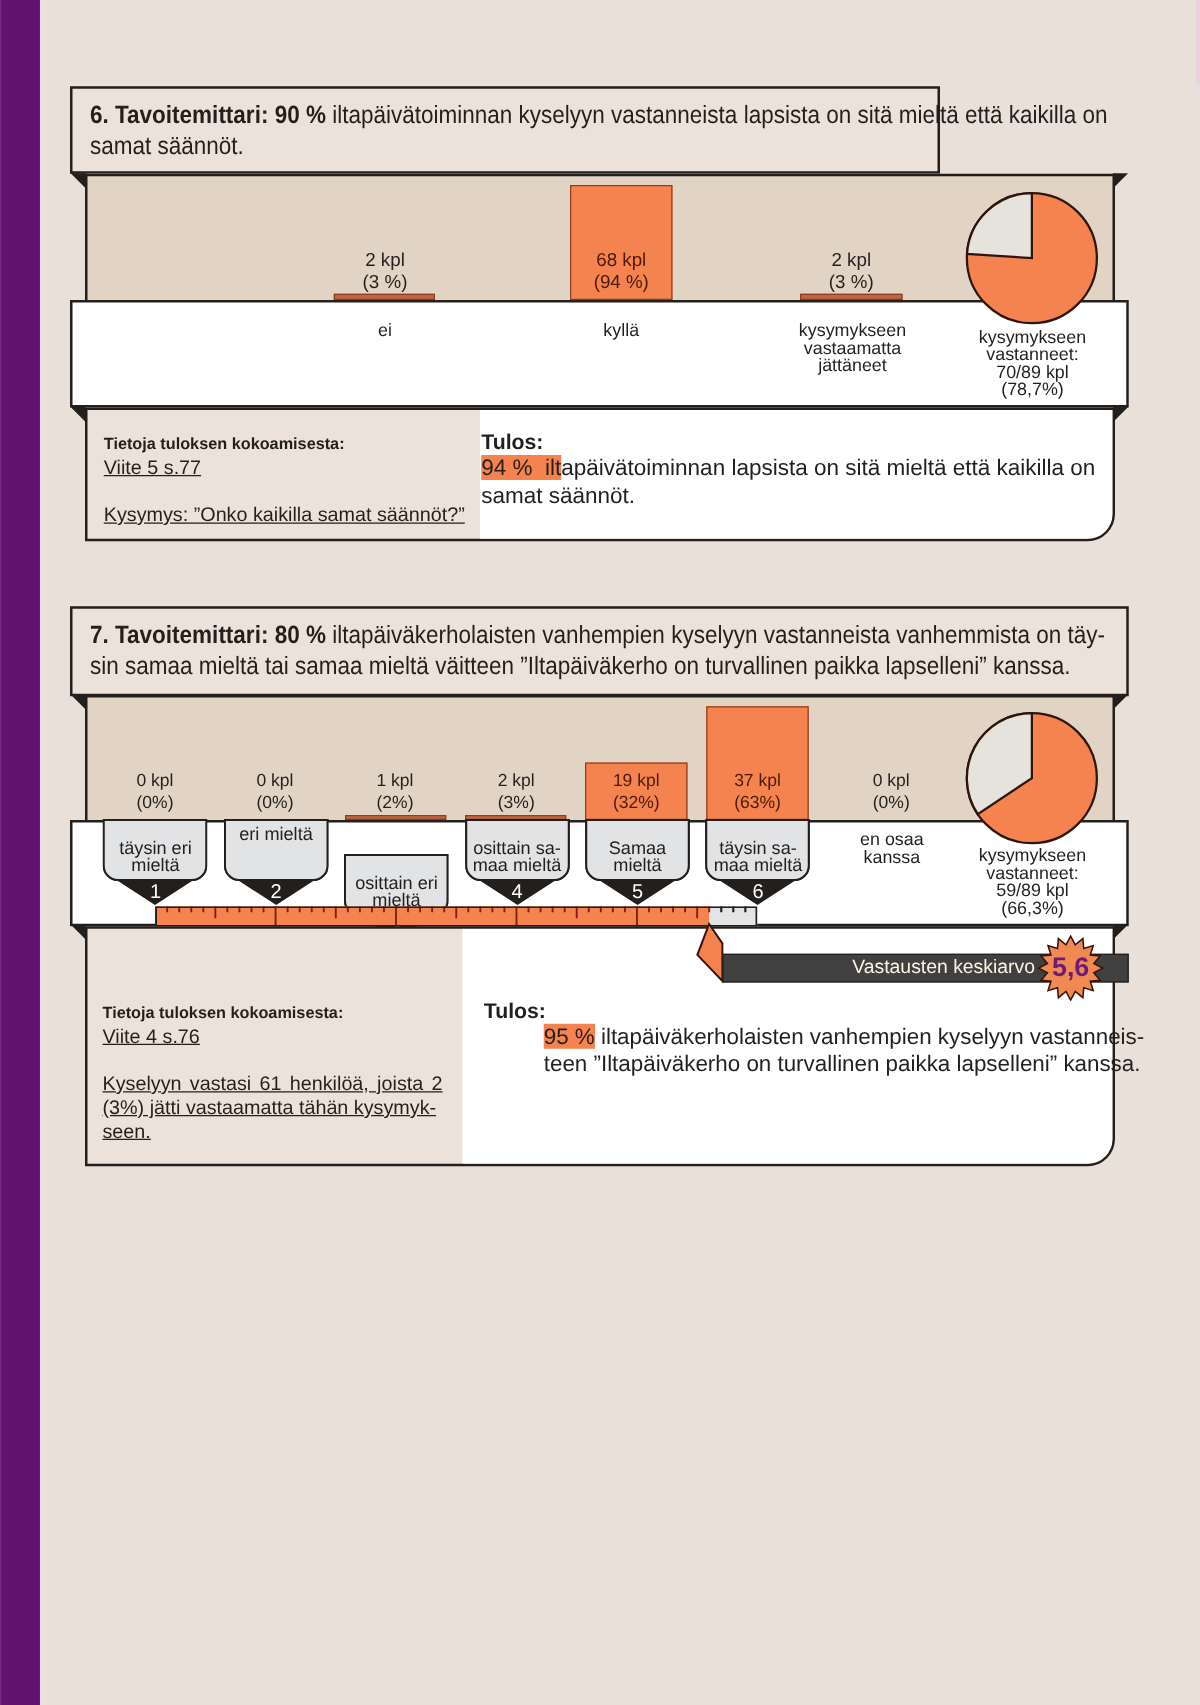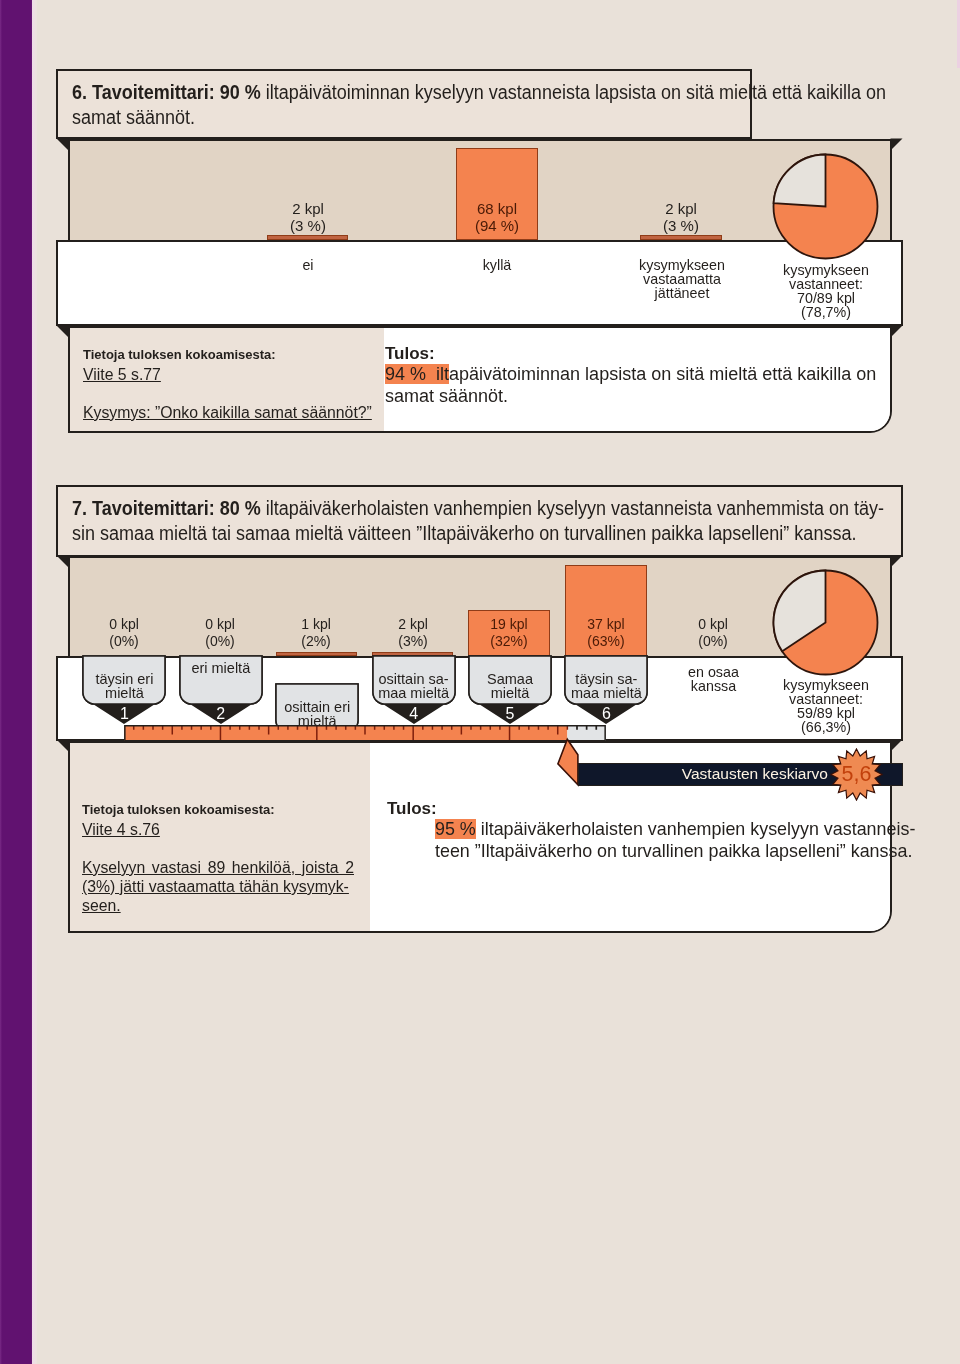--- a/index.html
+++ b/index.html
@@ -32,21 +32,21 @@
   .barval.on{color:#4a1a06;}
 
   .collabel{position:absolute;text-align:center;font-size:14.3px;line-height:14.1px;}
 
   
   .shield{position:absolute;}
   .shield .txt{position:absolute;left:0;width:100%;text-align:center;font-size:14.5px;line-height:14.2px;}
   .shield .num{position:absolute;left:0;width:100%;text-align:center;color:#fff;font-size:16px;line-height:16px;}
 
   
-  .banner{position:absolute;box-sizing:border-box;background:#0f172a;
+  .banner{position:absolute;box-sizing:border-box;background:#404040;
      border:1.6px solid #231f1c;}
   .banner .btxt{position:absolute;left:0;top:0;width:249px;height:100%;display:flex;align-items:center;justify-content:flex-end;
      color:#fdf3e3;font-size:15.5px;}
 
   .info-title{font-size:13px;font-weight:bold;line-height:21px;}
   .info-body{font-size:15.8px;line-height:19px;text-decoration:underline;}
   .res-title{font-size:17px;font-weight:bold;line-height:20px;}
   .res-body{font-size:18px;line-height:21.9px;}
   .hl{background:#f4834f;}
 </style>
@@ -257,21 +257,21 @@
 <path d="M96.40 0 V16.6 M192.80 0 V16.6 M289.20 0 V16.6 M385.60 0 V16.6" stroke="#7e1f0c" stroke-width="1.5" fill="none"></path>
 <path d="M0.75 0.75 H481.25 V15.85 H0.75 Z" fill="none" stroke="#231f1c" stroke-width="1.5"></path>
 </svg>
 
 <div class="abs info-card" style="left:68px;top:741px;width:824px;height:192px;border-radius:0 0 22px 0;overflow:hidden;">
   <div style="position:absolute;left:300px;top:0;right:0;bottom:0;background:#fff;"></div>
 </div>
 <div class="abs" style="left:82px;top:799px;width:272px;">
   <div class="info-title" style="white-space:nowrap;">Tietoja tuloksen kokoamisesta:</div>
   <div class="info-body">Viite 4 s.76</div>
-  <div class="info-body" style="margin-top:19px;text-align:justify;text-align-last:justify;">Kyselyyn vastasi 89 henkilöä, joista 2</div>
+  <div class="info-body" style="margin-top:19px;text-align:justify;text-align-last:justify;">Kyselyyn vastasi 61 henkilöä, joista 2</div>
   <div class="info-body">(3%) jätti vastaamatta tähän kysymyk-</div>
   <div class="info-body">seen.</div>
 </div>
 <div class="abs" style="left:387px;top:799px;width:486px;">
   <div class="res-title">Tulos:</div>
   <div class="res-body" style="white-space:nowrap;font-size:17.9px;margin-left:48px;">
       <div><span class="hl">95 %</span><span> iltapäiväkerholaisten vanhempien kyselyyn vastanneis-</span></div>
       <div>teen ”Iltapäiväkerho on turvallinen paikka lapselleni” kanssa.</div>
     </div>
 </div>
@@ -286,21 +286,21 @@
 <svg class="abs" style="left:552px;top:736px;" width="34" height="54" viewBox="0 0 34 54">
   <path d="M15.3 3.2 L25.9 18.7 L25.9 48.8 L5.9 27.9 Z" fill="#f4834f" stroke="#3a1108" stroke-width="1.6"></path>
 </svg>
 <div class="abs banner" style="left:578px;top:763px;width:325px;height:22.5px;">
   <div class="btxt">Vastausten keskiarvo</div>
 </div>
 <div class="abs" style="left:830px;top:747.5px;width:53px;height:53px;">
   <svg width="53" height="53" viewBox="0 0 56 56">
       <path d="M28.00 1.00 L31.90 8.38 L38.33 3.06 L39.11 11.37 L47.09 8.91 L44.63 16.89 L52.94 17.67 L47.62 24.10 L55.00 28.00 L47.62 31.90 L52.94 38.33 L44.63 39.11 L47.09 47.09 L39.11 44.63 L38.33 52.94 L31.90 47.62 L28.00 55.00 L24.10 47.62 L17.67 52.94 L16.89 44.63 L8.91 47.09 L11.37 39.11 L3.06 38.33 L8.38 31.90 L1.00 28.00 L8.38 24.10 L3.06 17.67 L11.37 16.89 L8.91 8.91 L16.89 11.37 L17.67 3.06 L24.10 8.38 Z" fill="#ef8a52" stroke="#3a1108" stroke-width="1.3"></path>
     </svg>
-  <div style="position:absolute;left:0;top:0;width:53px;height:53px;display:flex;align-items:center;justify-content:center;color:#c2410c;font-size:21.5px;">5,6</div>
+  <div style="position:absolute;left:0;top:0;width:53px;height:53px;display:flex;align-items:center;justify-content:center;color:#701a75;font-size:21.5px;font-weight:bold;">5,6</div>
 </div>
 
 <div class="abs collabel" style="left:257px;top:258px;width:102px;">
   <div>ei</div>
 </div>
 <div class="abs collabel" style="left:446px;top:258px;width:102px;">
   <div>kyllä</div>
 </div>
 <div class="abs collabel" style="left:626px;top:258px;width:112px;">
   <div>kysymykseen</div>

